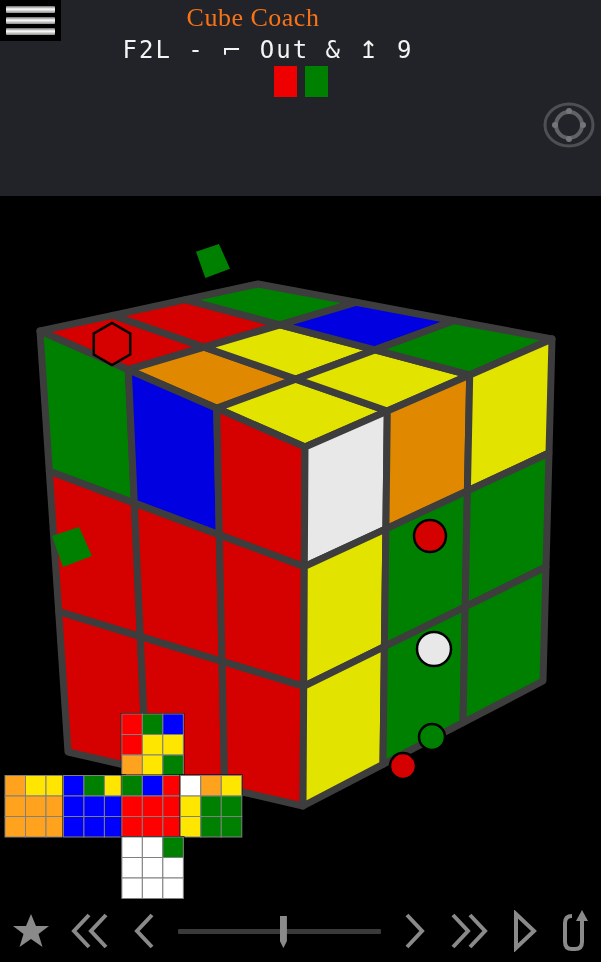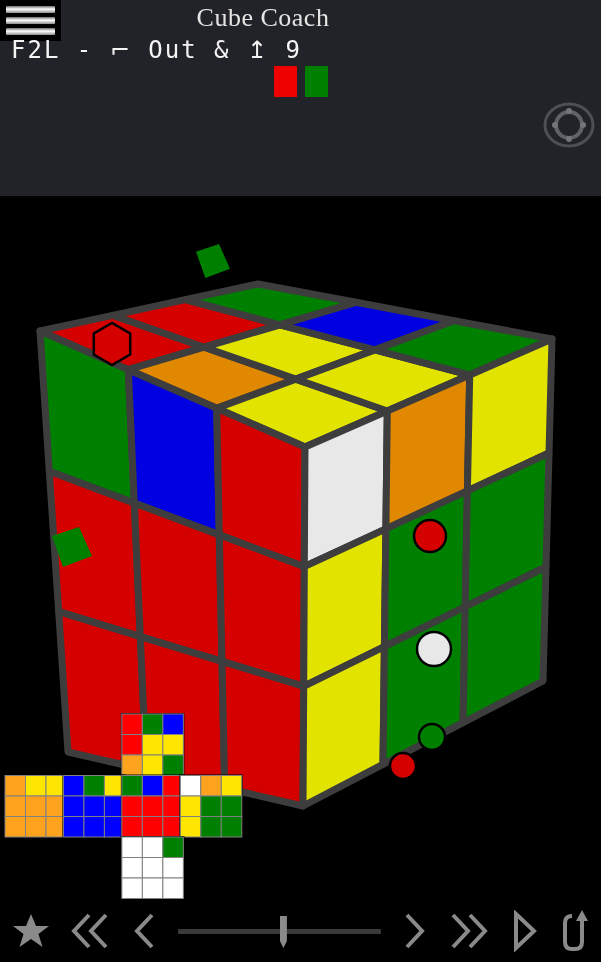--- a/index.html
+++ b/index.html
@@ -23,25 +23,25 @@
     position:absolute;left:6px;width:49px;height:7px;
     background:linear-gradient(to bottom,#6e6e6e,#ffffff 45%,#8d8d8d);
     border-radius:1px;
   }
   #menu-btn .bar.b1{top:6px;}
   #menu-btn .bar.b2{top:17px;}
   #menu-btn .bar.b3{top:28px;}
 
   #app-title{
     position:absolute;left:0;top:3px;width:506px;text-align:center;
-    color:#e5e5e5;font-family:"Liberation Serif", serif;
-    font-size:26px;letter-spacing:.5px;padding-left:10px;
+    color:#f97316;font-family:"Liberation Serif", serif;
+    font-size:26px;letter-spacing:.5px;
   }
   #subtitle{
-    position:absolute;left:11px;top:36px;width:500px;text-align:left;
+    position:absolute;left:18px;top:36px;width:500px;text-align:center;
     color:#f4f4f4;font-family:"DejaVu Sans Mono", monospace;
     font-size:24px;letter-spacing:2px;white-space:nowrap;
   }
   #subtitle .glyph{font-family:"DejaVu Sans", sans-serif;}
 
   #pair-swatches{
     position:absolute;left:0;top:66px;width:601px;
     display:flex;justify-content:center;gap:8px;
   }
   #pair-swatches .sw{width:23px;height:31px;}

